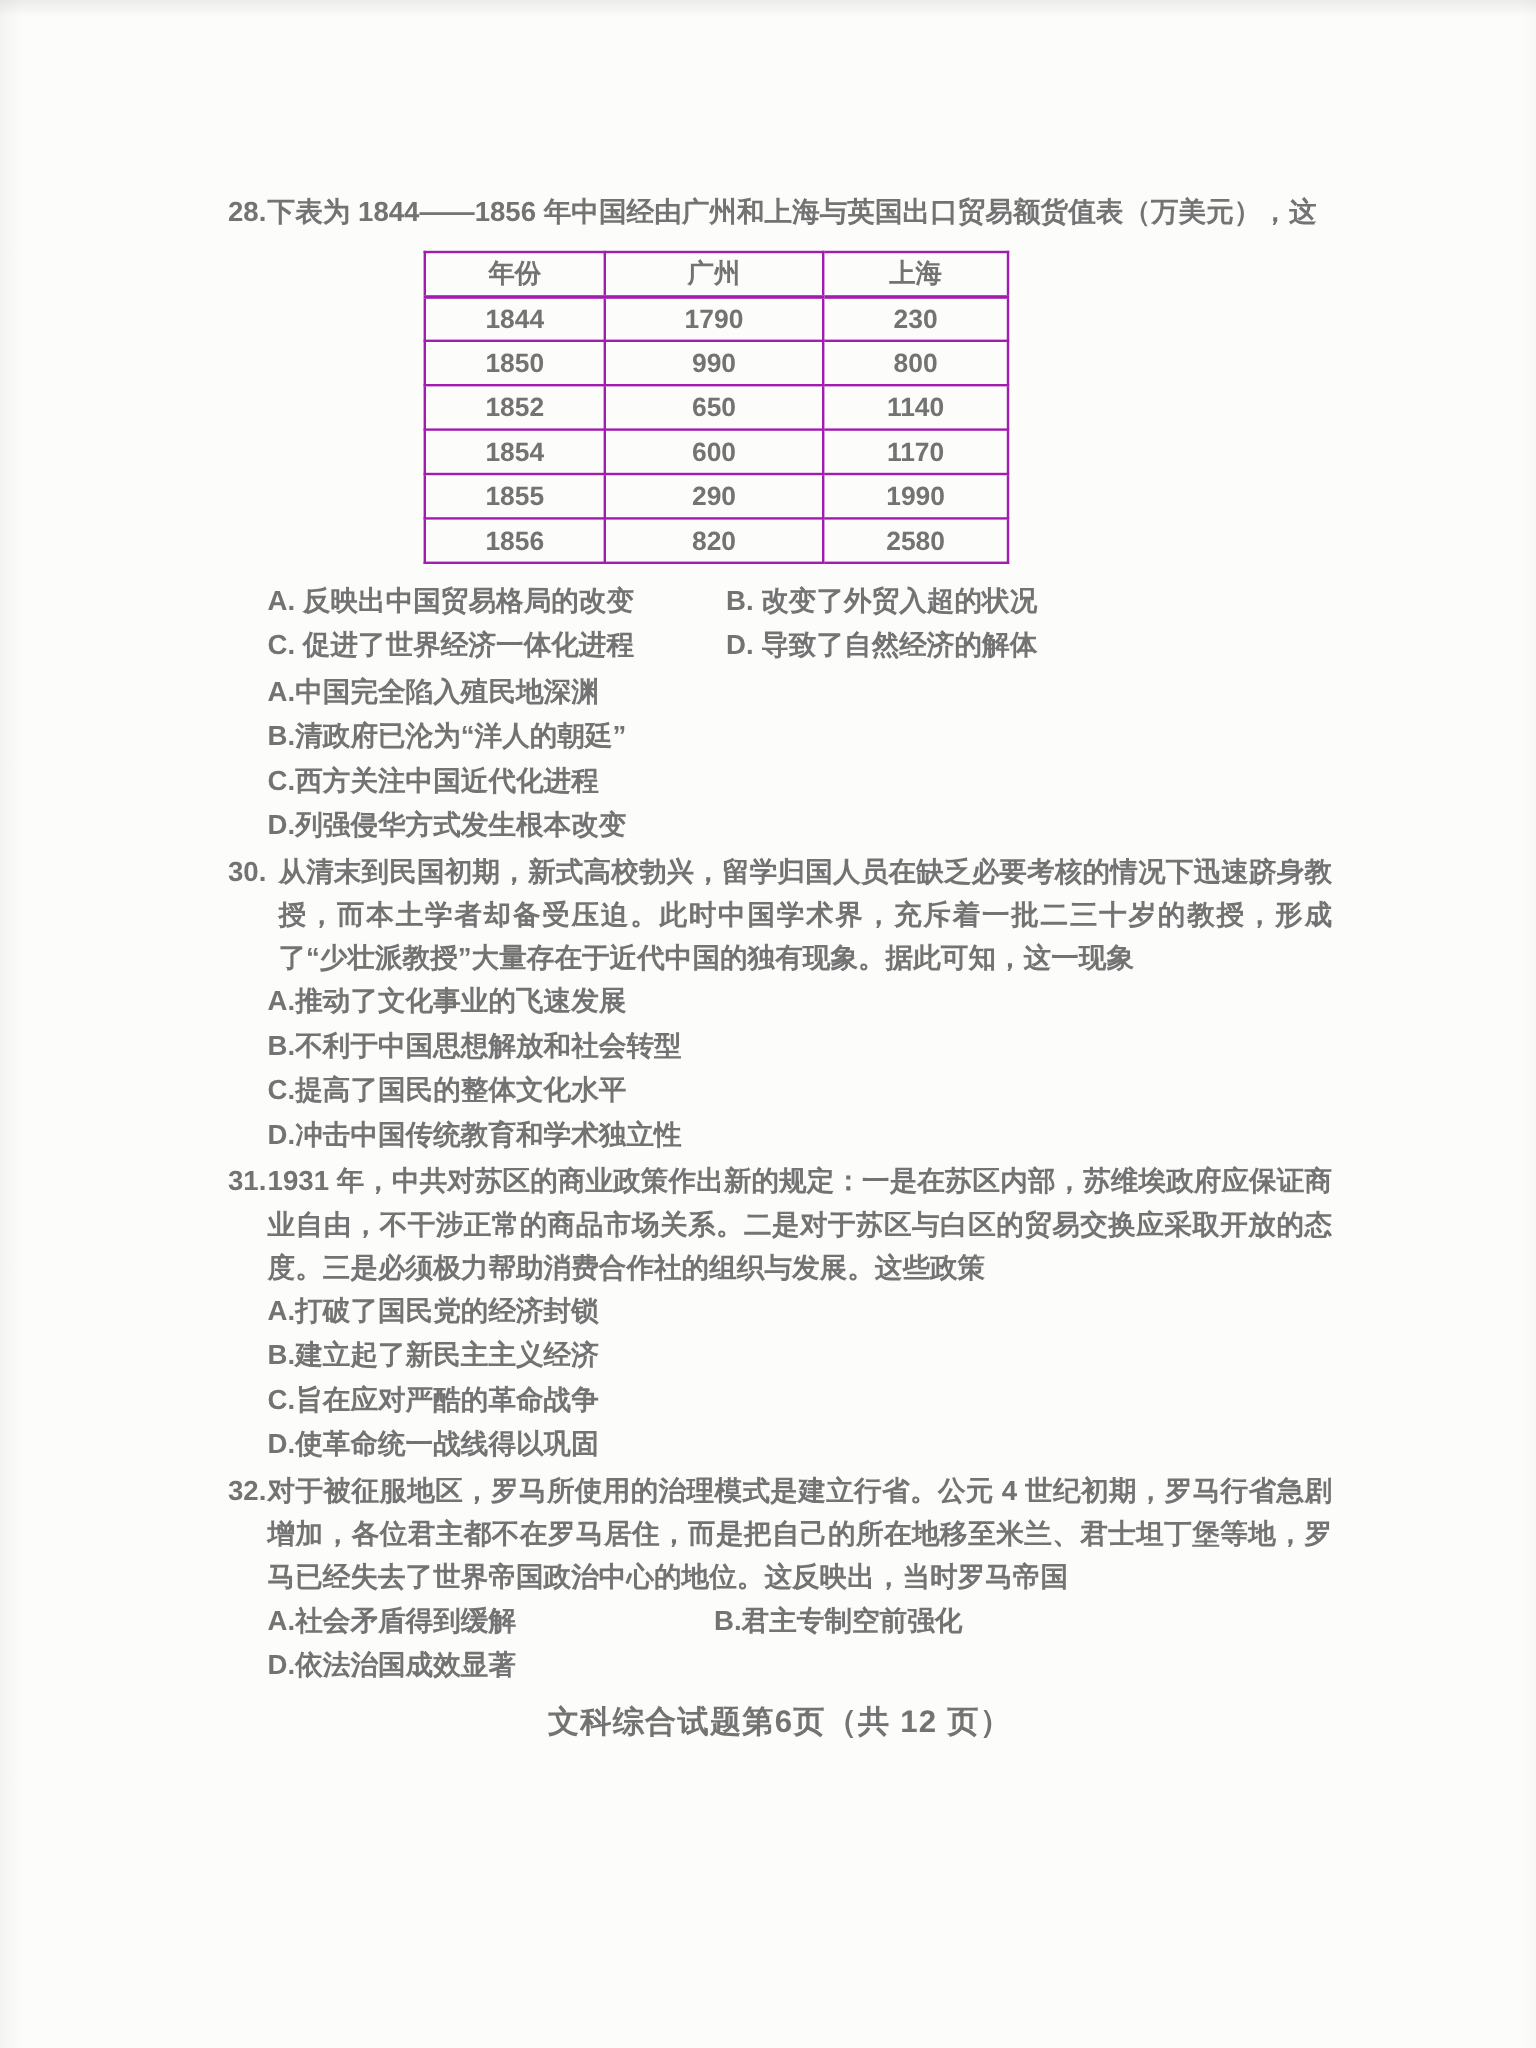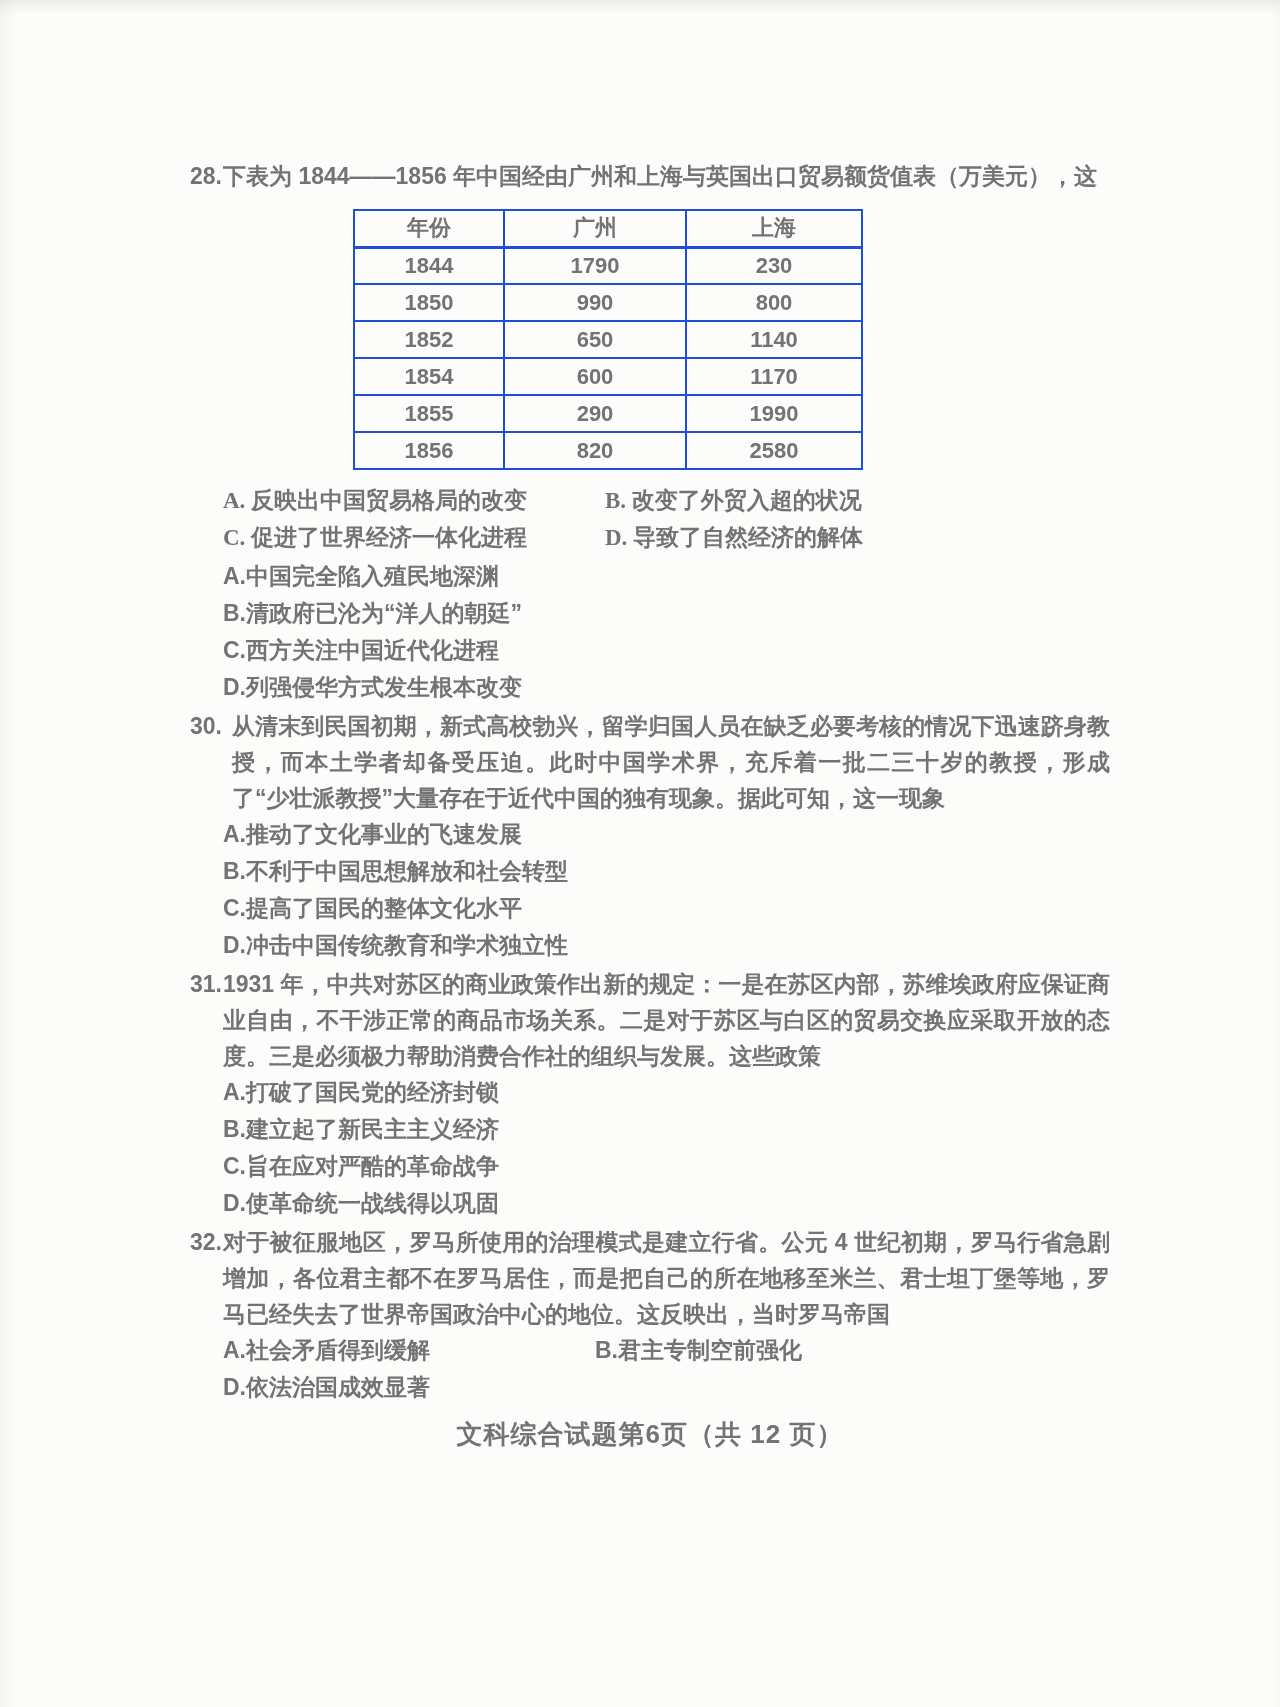--- a/index.html
+++ b/index.html
@@ -28,38 +28,38 @@
   .q-head { position: relative; padding-left: 33px; }
   .q-head .q-num { position: absolute; left: 0; top: 0; }
   .q-head.wide-gap { padding-left: 42px; }
 
   table.q-table {
     border-collapse: collapse;
     margin: 15px 0 12px 163px;
     text-align: center;
   }
   table.q-table th, table.q-table td {
-    border: 2px solid #1d4ed8;
+    border: 2px solid #a21caf;
     height: 37px; padding: 0;
     font-size: 22px; font-weight: 700;
     line-height: 1; text-align: center;
   }
   table.q-table th { border-bottom-width: 3px; }
   .col-year { width: 150px; }
   .col-gz   { width: 182px; }
-  .col-sh   { width: 176px; }
+  .col-sh   { width: 154px; }
 
   .opts { padding-left: 33px; }
   .opts .opt { display: block; line-height: 37px; }
   .opts2 {
     display: grid;
     padding-left: 33px;
     line-height: 37px;
   }
-  .opts2.q28 { grid-template-columns: 382px 1fr; font-family: Liberation Serif, serif; }
+  .opts2.q28 { grid-template-columns: 382px 1fr; }
   .opts2.q32 { grid-template-columns: 372px 1fr; }
 
   .footer {
     text-align: center;
     font-size: 26px;
     margin-top: 10px;
     letter-spacing: 1px;
   }
 </style>
 </head>

